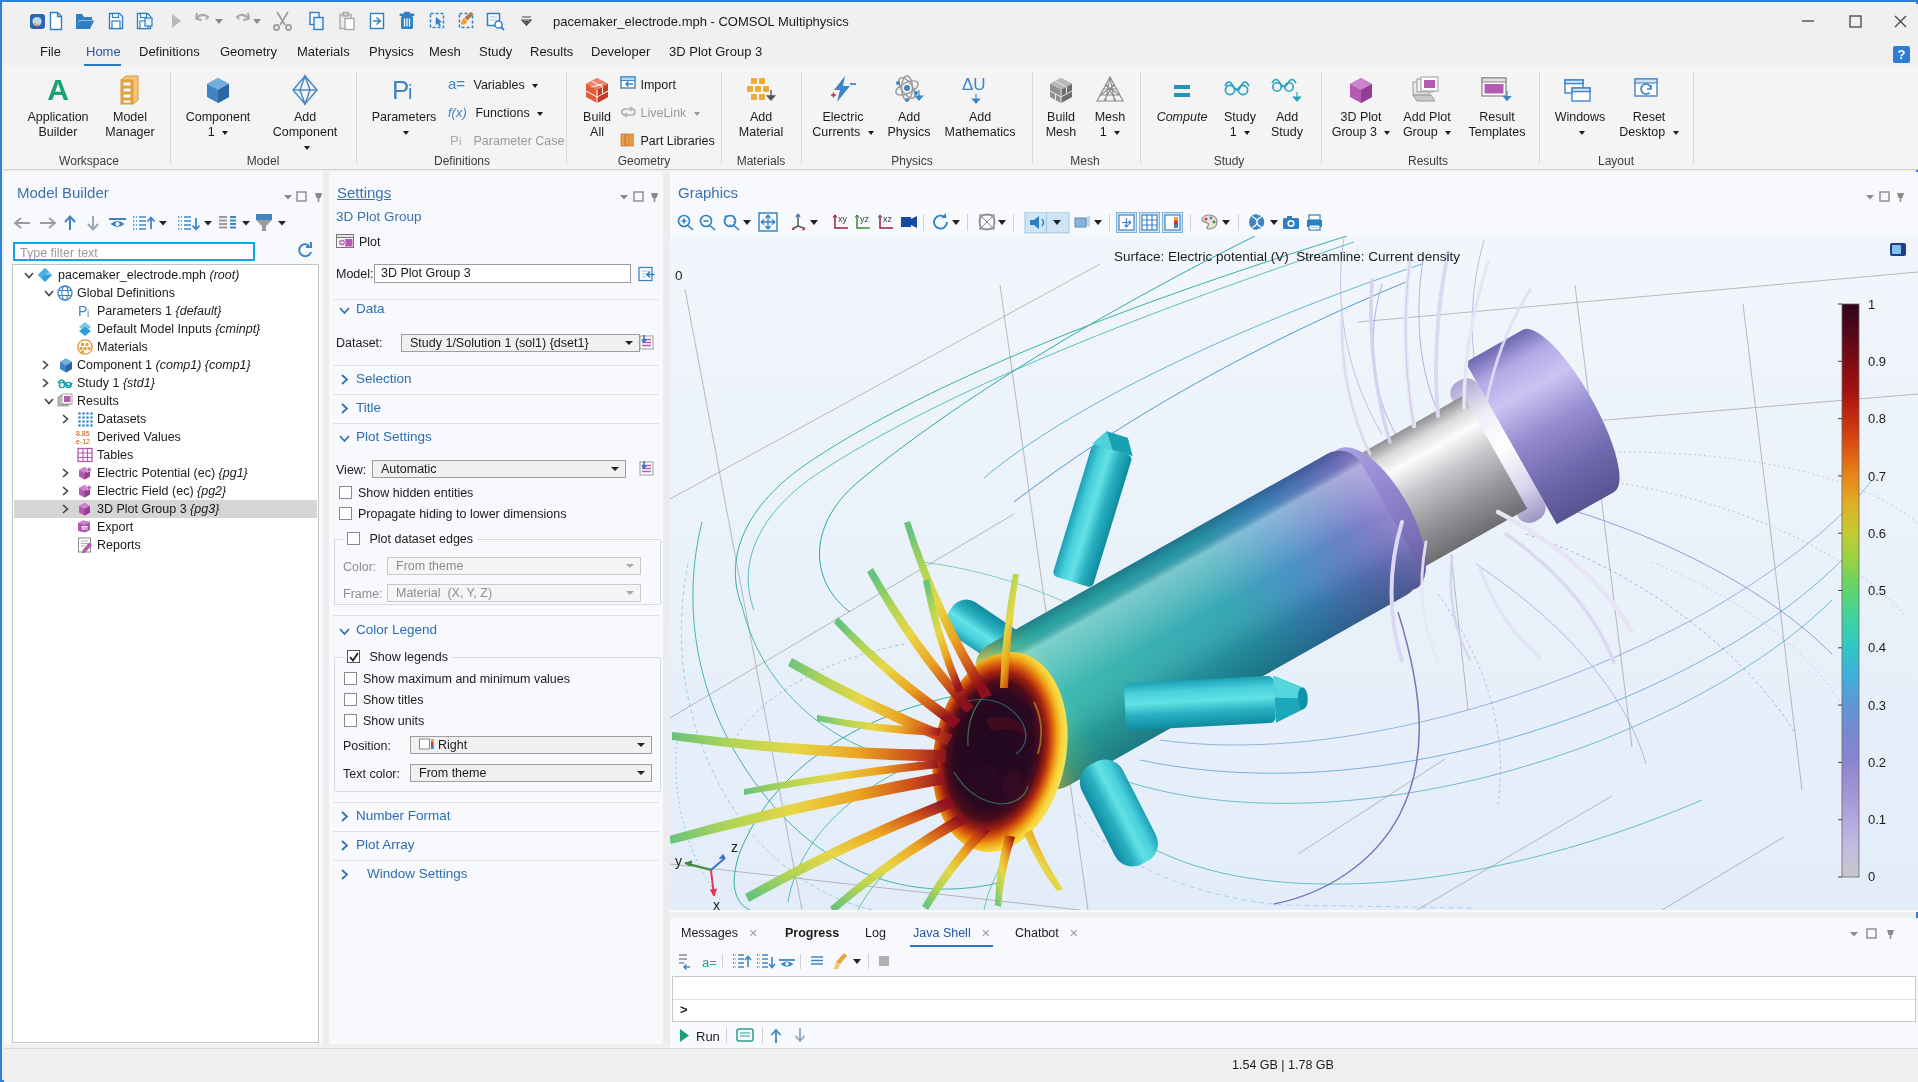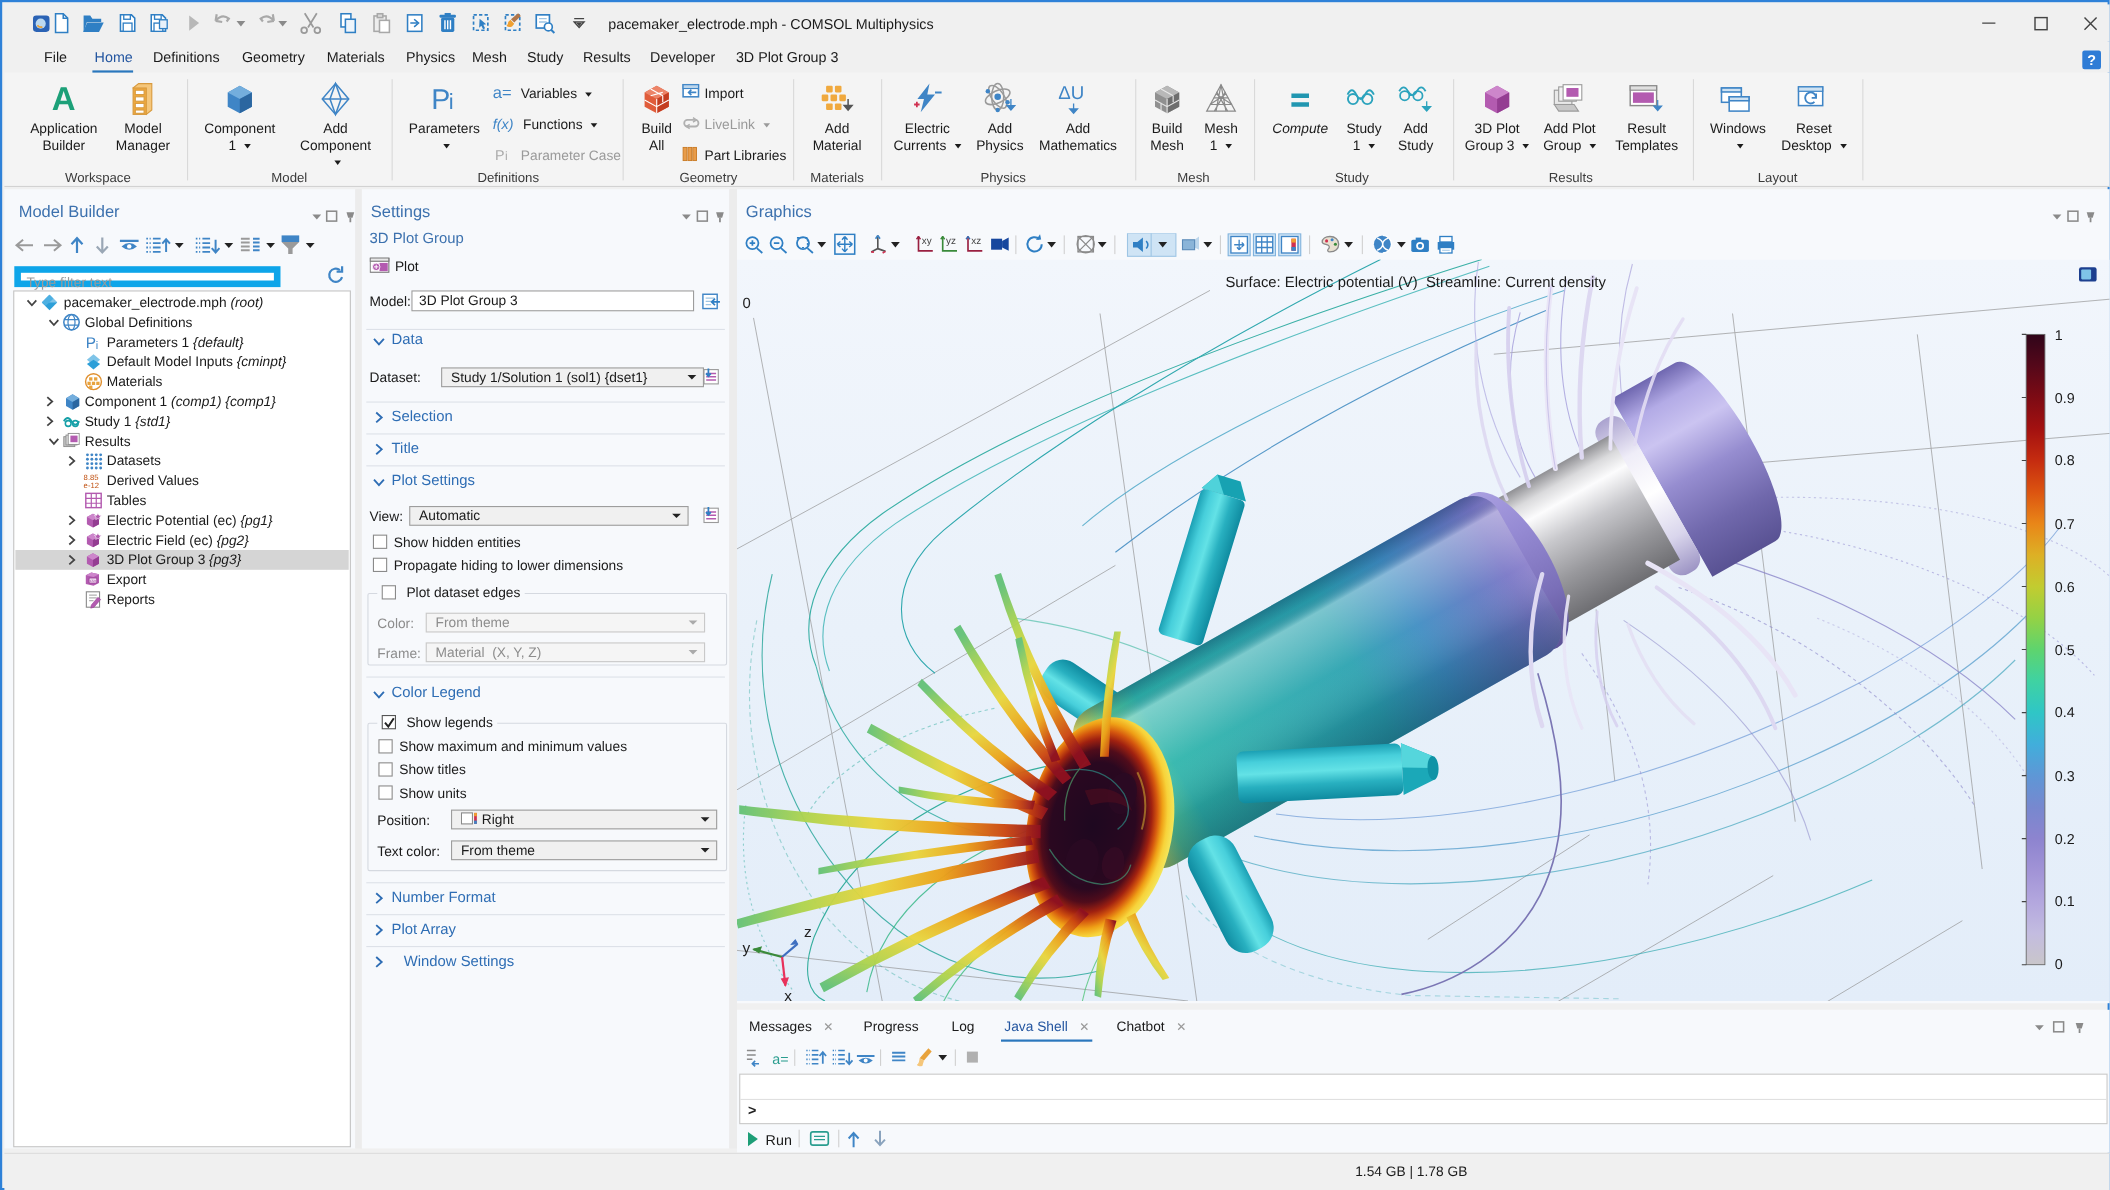--- a/index.html
+++ b/index.html
@@ -454,21 +454,21 @@
             </g>
           </g>
    <path d="M238 8l4 4.5 4-4.5z" fill="#222"></path>
    <g transform="translate(252,0)">
             <rect x="0" y="1" width="16" height="6" fill="#3f85c6"></rect>
             <path d="M0 7l6 6v5h4v-5l6-6z" fill="#9a9a9a"></path>
           </g>
    <path d="M274 8l4 4.5 4-4.5z" fill="#222"></path>
   </g>
  </svg>
- <div class="abs" style="left:9px;top:70px;width:242px;height:19px;background:#fff;border:6px solid #0ea5e9;font-size:12.5px;color:#9a9a9a;line-height:19px;padding-left:5px;box-sizing:border-box;">Type filter text</div>
+ <div class="abs" style="left:9px;top:70px;width:242px;height:19px;background:#fff;border:2px solid #0ea5e9;font-size:12.5px;color:#9a9a9a;line-height:19px;padding-left:5px;box-sizing:border-box;">Type filter text</div>
  <svg width="24" height="24" style="position:absolute;left:290px;top:68px;">
         <path d="M17 12a6 6 0 11-2-6.5" fill="none" stroke="#3f85c6" stroke-width="2"></path>
         <path d="M17 2v5h-5" fill="none" stroke="#3f85c6" stroke-width="2"></path>
       </svg>
  <div id="treebox">
   <div class="abs" style="top:235px;left:1px;width:303px;height:18px;background:#d5d5d5;"></div>
   <svg width="305" height="300" style="position:absolute;left:0;top:0">
 
    <path d="M12 8l4 4.5 4-4.5" fill="none" stroke="#444" stroke-width="1.6"></path>
    <path d="M32 26l4 4.5 4-4.5" fill="none" stroke="#444" stroke-width="1.6"></path>
@@ -595,21 +595,21 @@
   <div class="trow" style="top:181px;left:84px;">Tables</div>
   <div class="trow" style="top:199px;left:84px;">Electric Potential (ec) <i>{pg1}</i></div>
   <div class="trow" style="top:217px;left:84px;">Electric Field (ec) <i>{pg2}</i></div>
   <div class="trow" style="top:235px;left:84px;">3D Plot Group 3 <i>{pg3}</i></div>
   <div class="trow" style="top:253px;left:84px;">Export</div>
   <div class="trow" style="top:271px;left:84px;">Reports</div>
  </div>
 </div>
 <div id="splitter1"></div>
 <div id="settings">
- <div class="ptitle" style="left:8px;top:12px;">Settings</div>
+ <div class="ptitle" style="left:8px;top:12px;text-decoration:underline;">Settings</div>
  <svg width="334" height="40" style="position:absolute;left:0;top:0">
         <path d="M291 23l4 4.5 4-4.5z" fill="#8a8a8a"></path>
         <rect x="305" y="20" width="9" height="9" fill="none" stroke="#8a8a8a" stroke-width="1.4"></rect>
         <g transform="translate(320,19)">
           <path d="M2 2h7l-1.5 5h-4z" fill="#8a8a8a"></path>
           <path d="M5.5 7v4" stroke="#8a8a8a" stroke-width="1.6"></path>
         </g>
       </svg>
  <div class="abs" style="left:7px;top:37px;font-size:13.5px;color:#3c71ae;">3D Plot Group</div>
  <svg width="20" height="16" style="position:absolute;left:7px;top:62px;">
@@ -1150,21 +1150,21 @@
 <div id="console">
  <svg width="70" height="20" style="position:absolute;right:6px;top:6px;">
         <path d="M8 8l4 4.5 4-4.5z" fill="#8a8a8a"></path>
         <rect x="25" y="5" width="9" height="9" fill="none" stroke="#8a8a8a" stroke-width="1.4"></rect>
         <g transform="translate(43,4)">
           <path d="M2 2h7l-1.5 5h-4z" fill="#8a8a8a"></path>
           <path d="M5.5 7v4" stroke="#8a8a8a" stroke-width="1.6"></path>
         </g>
       </svg>
  <div class="ctab" style="left:11px;">Messages <span class="x">✕</span></div>
- <div class="ctab" style="left:115px;">Progress</div>
+ <div class="ctab" style="left:115px;font-weight:bold;">Progress</div>
  <div class="ctab" style="left:195px;">Log</div>
  <div class="ctab" style="left:243px;color:#2456a0;">Java Shell <span class="x">✕</span></div>
  <div class="ctab" style="left:345px;">Chatbot <span class="x">✕</span></div>
  <div class="abs" style="left:240px;top:27px;width:83px;height:2px;background:#2a77bd;"></div>
  <svg width="1248" height="26" style="position:absolute;left:0;top:32px;">
   <g transform="translate(8,3)">
           <path d="M1 2h8M1 6h8M1 10h5" stroke="#8a8a8a" stroke-width="1.4"></path>
           <path d="M12 14H6M8.5 11.5L6 14l2.5 2.5" stroke="#3f85c6" stroke-width="1.5" fill="none"></path>
         </g>
   <text x="32" y="17" font-size="13" fill="#2a9d8f">a=</text>

